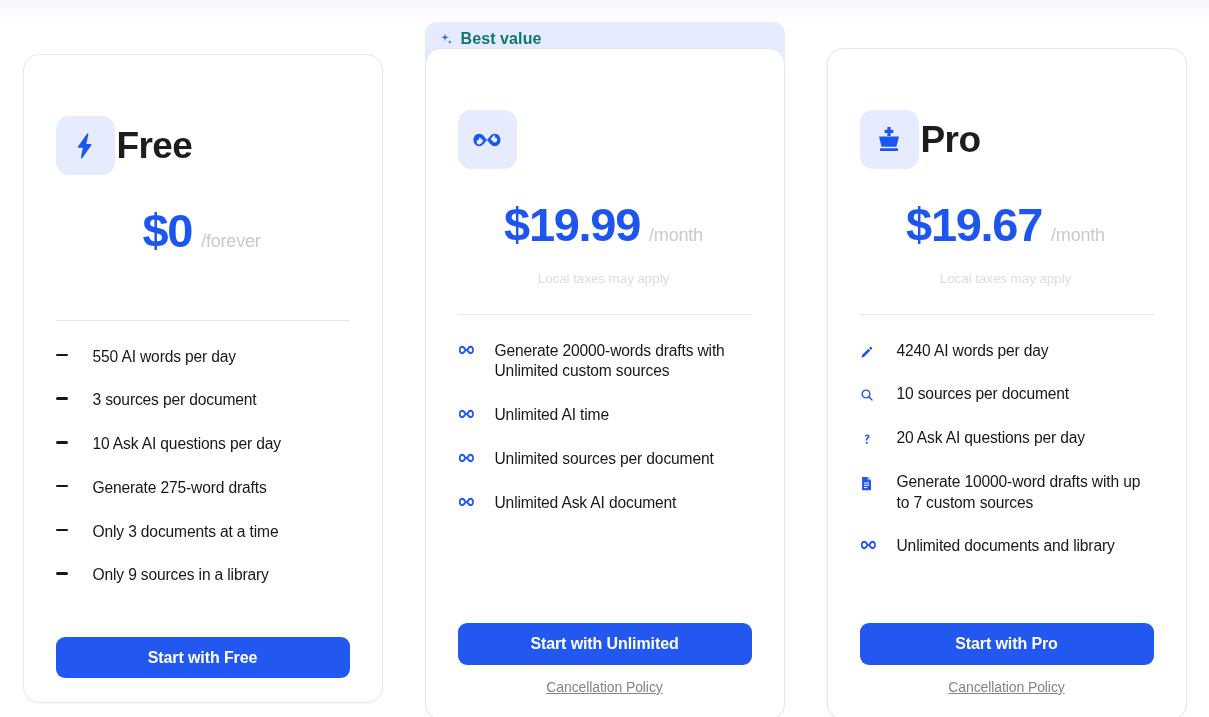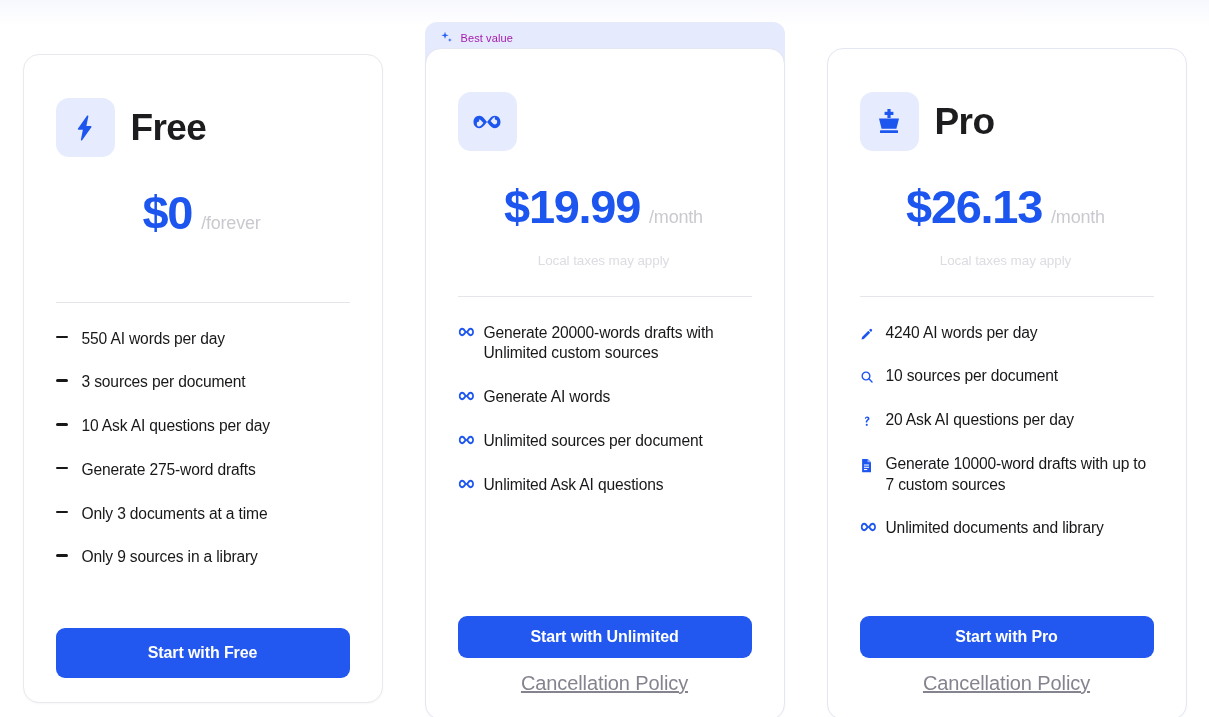--- a/index.html
+++ b/index.html
@@ -56,23 +56,23 @@
     align-items: flex-start;
     padding: 8px 0 0 14px;
     box-sizing: border-box;
   }
   .badge-inner {
     display: flex;
     align-items: center;
     gap: 7px;
   }
   .badge-label {
-    color: #a21caf;
-    font-size: 11px;
-    font-weight: 400;
+    color: #0f766e;
+    font-size: 16px;
+    font-weight: 700;
     letter-spacing: 0.1px;
   }
   .sparkle-icon svg { display: block; }
 
   
   .card {
     position: relative;
     box-sizing: border-box;
     width: 360px;
     background: #ffffff;
@@ -90,22 +90,22 @@
   .card.featured {
     margin-top: 26px;
     height: 672px;
     border-color: #e4e6f2;
   }
 
   
   .plan-head {
     display: flex;
     align-items: center;
-    gap: 16px;
-    margin-top: 13px;
+    gap: 2px;
+    margin-top: 31px;
   }
   .plan-icon {
     width: 59px;
     height: 59px;
     border-radius: 13px;
     background: #e6ecfd;
     display: flex;
     align-items: center;
     justify-content: center;
     flex: 0 0 auto;
@@ -162,21 +162,21 @@
   .features {
     list-style: none;
     margin: 0;
     padding: 0;
     margin-top: 26px;
     flex: 1 1 auto;
   }
   .feature {
     display: flex;
     align-items: flex-start;
-    gap: 9px;
+    gap: 20px;
     margin-bottom: 23px;
     font-size: 15.6px;
     color: #18181b;
     line-height: 1.33;
     letter-spacing: -0.15px;
   }
   .feature-icon {
     flex: 0 0 auto;
     width: 17px;
     display: flex;
@@ -200,33 +200,33 @@
     margin-top: auto;
   }
   .cta-button {
     display: block;
     width: 100%;
     box-sizing: border-box;
     background: #2258ef;
     color: #ffffff;
     border: none;
     border-radius: 9px;
-    height: 50px;
+    height: 41px;
     font-size: 16px;
     font-weight: 700;
     font-family: "Liberation Sans", sans-serif;
     letter-spacing: -0.1px;
     cursor: pointer;
   }
   .cta-button.tall { height: 42px; }
   .policy-link {
     display: block;
     text-align: center;
     margin-top: 14px;
-    font-size: 20px;
+    font-size: 14px;
     color: #84848f;
     text-decoration: underline;
     letter-spacing: -0.1px;
     cursor: pointer;
   }
 </style>
 </head>
 <body>
 
 <div id="page">
@@ -340,37 +340,37 @@
                 </svg>
             </span>
             <span class="feature-text">Generate 20000-words drafts with Unlimited custom sources</span>
           </li>
           <li class="feature">
             <span class="feature-icon">
               <svg width="17" height="10" viewBox="0 0 32 18" aria-hidden="true">
                   <path d="M7.8 1.2C4.3 1.2 1.6 4.6 1.6 9s2.7 7.8 6.2 7.8c2.5 0 4.2-1.6 5.6-3.4l2.4-3 2.4 3c1.4 1.8 3.1 3.4 5.6 3.4 3.5 0 6.2-3.4 6.2-7.8S27.3 1.2 23.8 1.2c-2.5 0-4.2 1.6-5.6 3.4l-2.4 3-2.4-3c-1.4-1.8-3.1-3.4-5.6-3.4zm0 3.6c1 0 1.9.8 3 2.1L12.4 9l-1.6 2.1c-1.1 1.3-2 2.1-3 2.1-1.6 0-2.9-1.8-2.9-4.2s1.3-4.2 2.9-4.2zm16 0c1.6 0 2.9 1.8 2.9 4.2s-1.3 4.2-2.9 4.2c-1 0-1.9-.8-3-2.1L19.2 9l1.6-2.1c1.1-1.3 2-2.1 3-2.1z" fill="#1d55ef"></path>
                 </svg>
             </span>
-            <span class="feature-text">Generate AI words</span>
+            <span class="feature-text">Unlimited AI time</span>
           </li>
           <li class="feature">
             <span class="feature-icon">
               <svg width="17" height="10" viewBox="0 0 32 18" aria-hidden="true">
                   <path d="M7.8 1.2C4.3 1.2 1.6 4.6 1.6 9s2.7 7.8 6.2 7.8c2.5 0 4.2-1.6 5.6-3.4l2.4-3 2.4 3c1.4 1.8 3.1 3.4 5.6 3.4 3.5 0 6.2-3.4 6.2-7.8S27.3 1.2 23.8 1.2c-2.5 0-4.2 1.6-5.6 3.4l-2.4 3-2.4-3c-1.4-1.8-3.1-3.4-5.6-3.4zm0 3.6c1 0 1.9.8 3 2.1L12.4 9l-1.6 2.1c-1.1 1.3-2 2.1-3 2.1-1.6 0-2.9-1.8-2.9-4.2s1.3-4.2 2.9-4.2zm16 0c1.6 0 2.9 1.8 2.9 4.2s-1.3 4.2-2.9 4.2c-1 0-1.9-.8-3-2.1L19.2 9l1.6-2.1c1.1-1.3 2-2.1 3-2.1z" fill="#1d55ef"></path>
                 </svg>
             </span>
             <span class="feature-text">Unlimited sources per document</span>
           </li>
           <li class="feature">
             <span class="feature-icon">
               <svg width="17" height="10" viewBox="0 0 32 18" aria-hidden="true">
                   <path d="M7.8 1.2C4.3 1.2 1.6 4.6 1.6 9s2.7 7.8 6.2 7.8c2.5 0 4.2-1.6 5.6-3.4l2.4-3 2.4 3c1.4 1.8 3.1 3.4 5.6 3.4 3.5 0 6.2-3.4 6.2-7.8S27.3 1.2 23.8 1.2c-2.5 0-4.2 1.6-5.6 3.4l-2.4 3-2.4-3c-1.4-1.8-3.1-3.4-5.6-3.4zm0 3.6c1 0 1.9.8 3 2.1L12.4 9l-1.6 2.1c-1.1 1.3-2 2.1-3 2.1-1.6 0-2.9-1.8-2.9-4.2s1.3-4.2 2.9-4.2zm16 0c1.6 0 2.9 1.8 2.9 4.2s-1.3 4.2-2.9 4.2c-1 0-1.9-.8-3-2.1L19.2 9l1.6-2.1c1.1-1.3 2-2.1 3-2.1z" fill="#1d55ef"></path>
                 </svg>
             </span>
-            <span class="feature-text">Unlimited Ask AI questions</span>
+            <span class="feature-text">Unlimited Ask AI document</span>
           </li>
         </ul>
 
         <div class="card-foot">
           <button class="cta-button tall">Start with Unlimited</button>
           <a class="policy-link">Cancellation Policy</a>
         </div>
       </div>
     </div>
 
@@ -384,21 +384,21 @@
               <rect x="11.6" y="5.8" width="8.8" height="3.2" fill="#1d55ef"></rect>
               <path d="M6 12.6h20l-2.6 10.2H8.6z" fill="#1d55ef"></path>
               <rect x="7" y="24.2" width="18" height="2.8" rx="0.6" fill="#1d55ef"></rect>
             </svg>
           </div>
           <div class="plan-name">Pro</div>
         </div>
 
         <div class="price-block">
           <div class="price-line">
-            <span class="price-amount">$26.13</span>
+            <span class="price-amount">$19.67</span>
             <span class="price-period">/month</span>
           </div>
           <div class="price-note">Local taxes may apply</div>
         </div>
 
         <div class="divider"></div>
 
         <ul class="features">
           <li class="feature">
             <span class="feature-icon">

